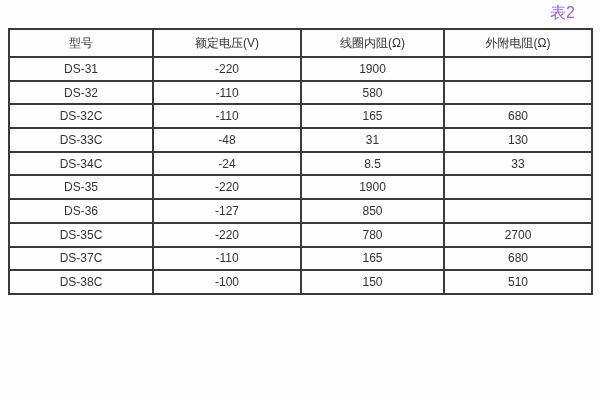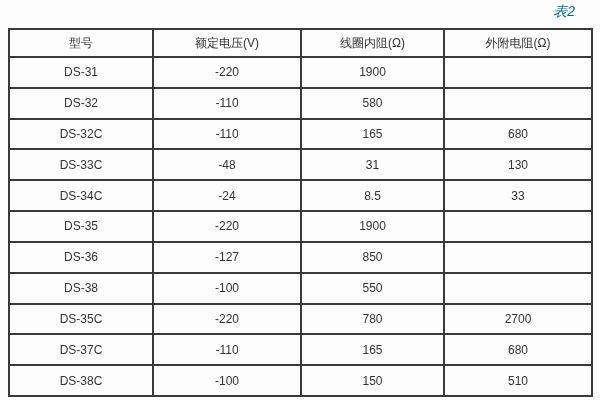--- a/index.html
+++ b/index.html
@@ -10,30 +10,29 @@
   }
   .page {
     position: relative;
     width: 600px; height: 400px;
     overflow: hidden;
   }
   .table-caption {
     position: absolute;
     top: 3px;
     right: 25px;
-    font-size: 14px;
-    color: #0369a1;
-    font-style: italic;
+    font-size: 16px;
+    color: #8b5cf6;
   }
   table.spec-table {
     position: absolute;
     left: 8px;
     top: 28px;
     width: 583px;
-    height: 369px;
+    height: 267px;
     border-collapse: collapse;
     table-layout: fixed;
   }
   table.spec-table th,
   table.spec-table td {
     border: 2px solid #3a3a3a;
     text-align: center;
     vertical-align: middle;
     font-size: 12px;
     font-weight: normal;
@@ -103,26 +102,20 @@
           <td>1900</td>
           <td></td>
         </tr>
         <tr>
           <td>DS-36</td>
           <td>-127</td>
           <td>850</td>
           <td></td>
         </tr>
         <tr>
-          <td>DS-38</td>
-          <td>-100</td>
-          <td>550</td>
-          <td></td>
-        </tr>
-        <tr>
           <td>DS-35C</td>
           <td>-220</td>
           <td>780</td>
           <td>2700</td>
         </tr>
         <tr>
           <td>DS-37C</td>
           <td>-110</td>
           <td>165</td>
           <td>680</td>

